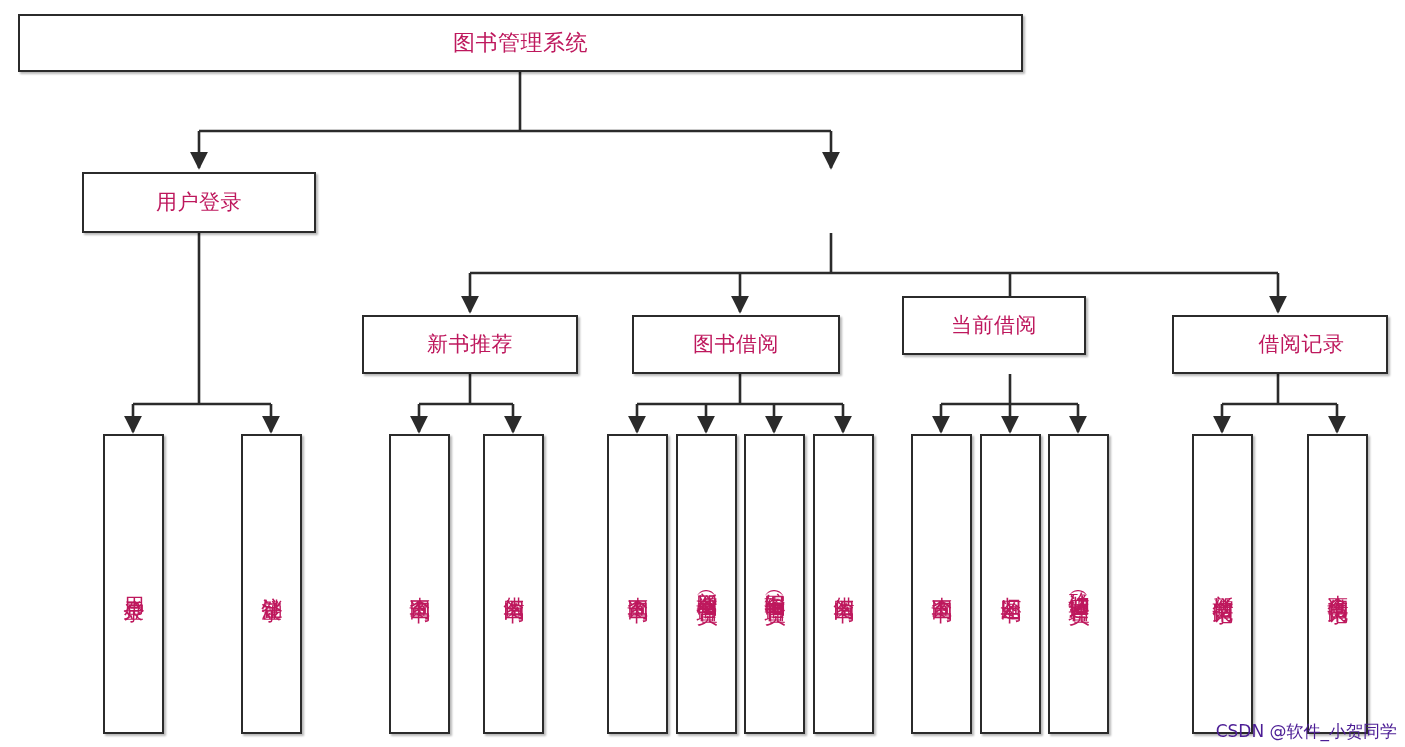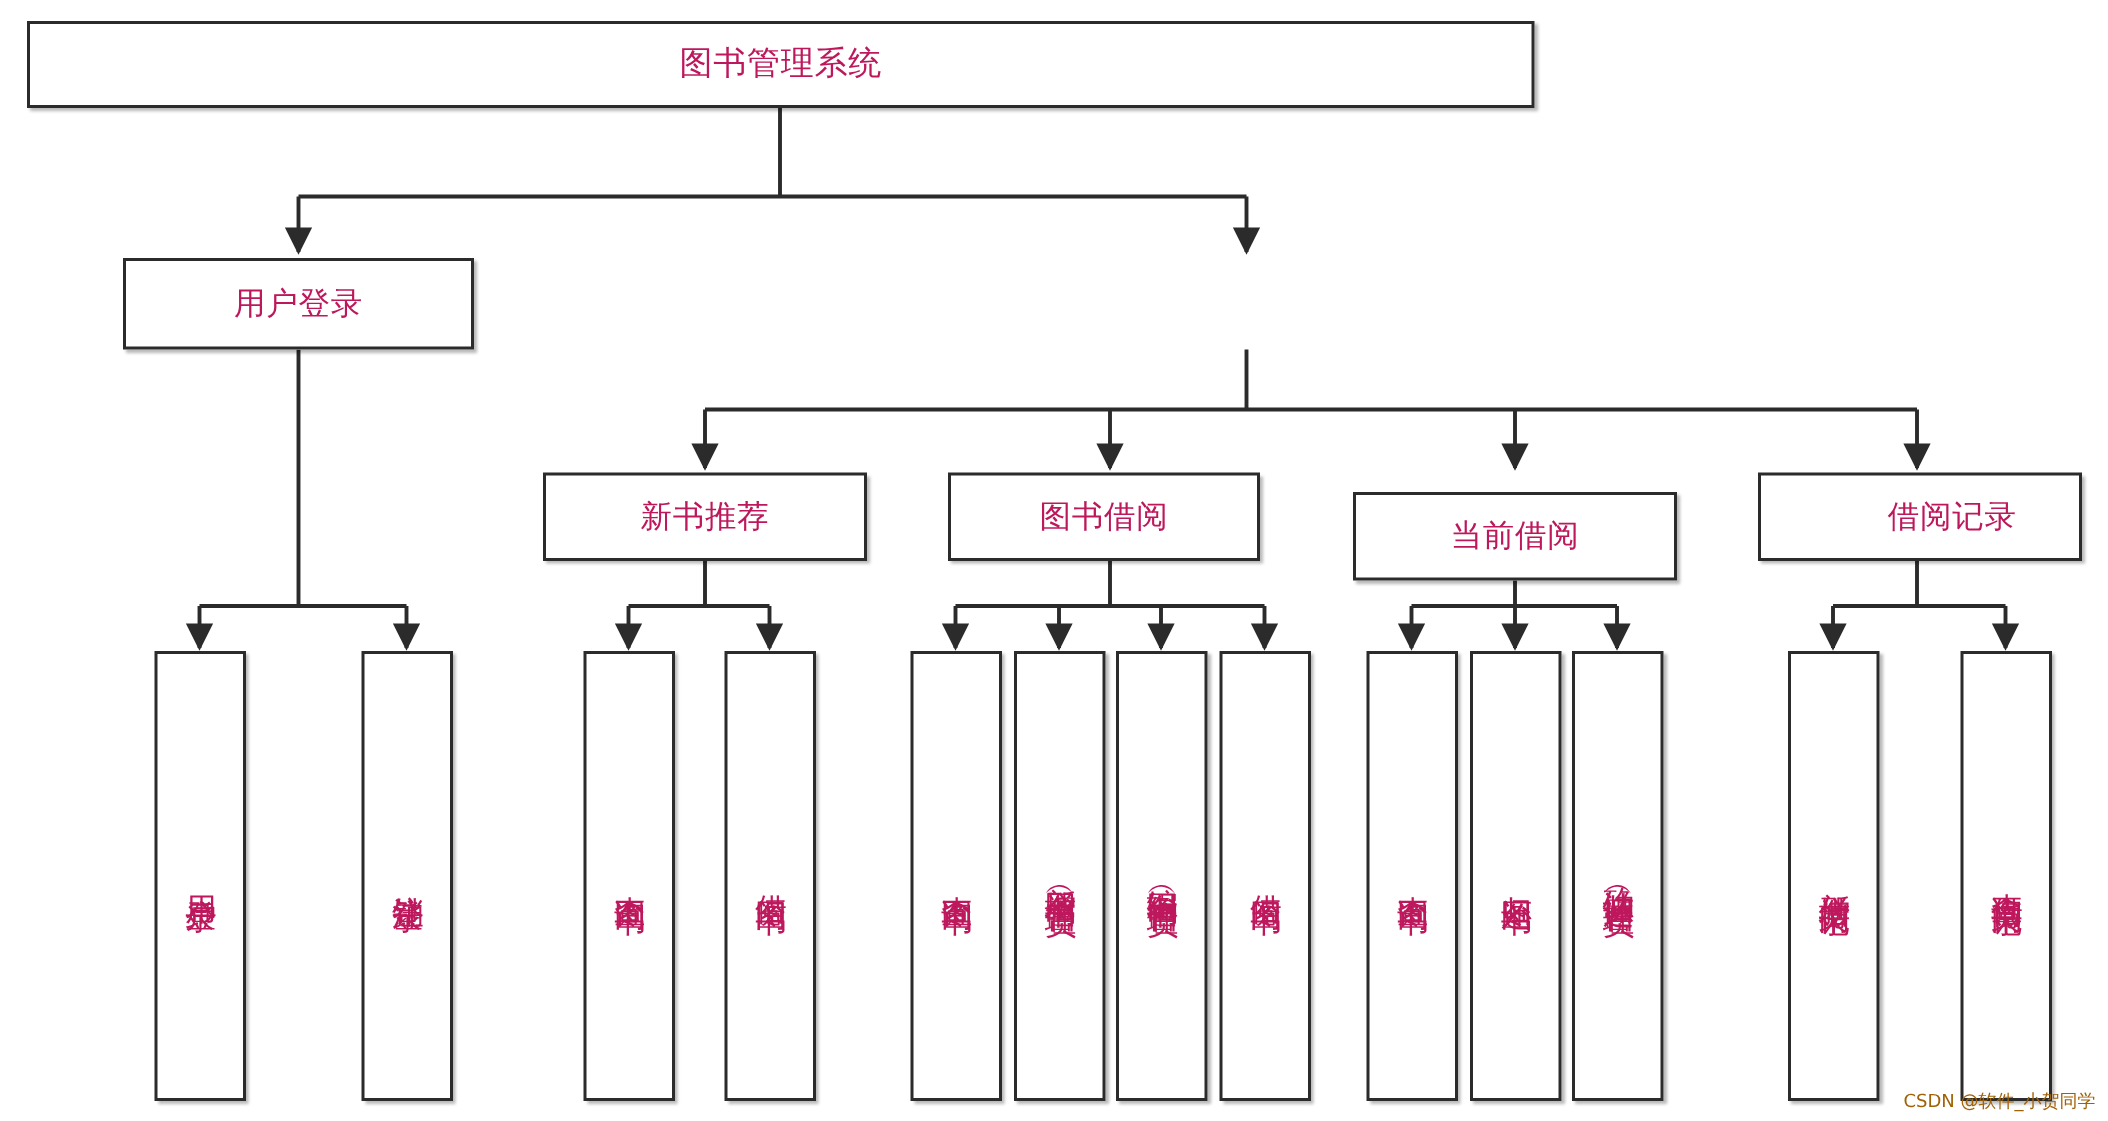--- a/index.html
+++ b/index.html
@@ -57,22 +57,22 @@
     letter-spacing: 2px;
     max-height: 100%;
   }
   #title-node .label {
     font-size: 22px;
   }
   #watermark {
     position: absolute;
     right: 8px;
     bottom: 4px;
-    font-size: 12px;
-    color: #a16207;
+    font-size: 17px;
+    color: #4c1d95;
     z-index: 5;
     white-space: nowrap;
     font-family: "DejaVu Sans", "Liberation Sans", sans-serif;
   }
 </style>
 </head>
 <body>
 
 <div id="stage">
 
@@ -133,21 +133,21 @@
   <div class="node horiz" style="left:82px; top:172px; width:234px; height:61px;">
     <span class="label">用户登录</span>
   </div>
 
   <div class="node horiz" style="left:362px; top:315px; width:216px; height:59px;">
     <span class="label">新书推荐</span>
   </div>
   <div class="node horiz" style="left:632px; top:315px; width:208px; height:59px;">
     <span class="label">图书借阅</span>
   </div>
-  <div class="node horiz" style="left:902px; top:328px; width:216px; height:59px;">
+  <div class="node horiz" style="left:902px; top:296px; width:184px; height:59px;">
     <span class="label">当前借阅</span>
   </div>
   <div class="node horiz" style="left:1172px; top:315px; width:216px; height:59px;padding-left:43px;">
     <span class="label">借阅记录</span>
   </div>
 
   <div class="node vert" style="left:103px; top:434px; width:61px; height:300px;">
     <span class="label">用户登录</span>
   </div>
   <div class="node vert" style="left:241px; top:434px; width:61px; height:300px;">

